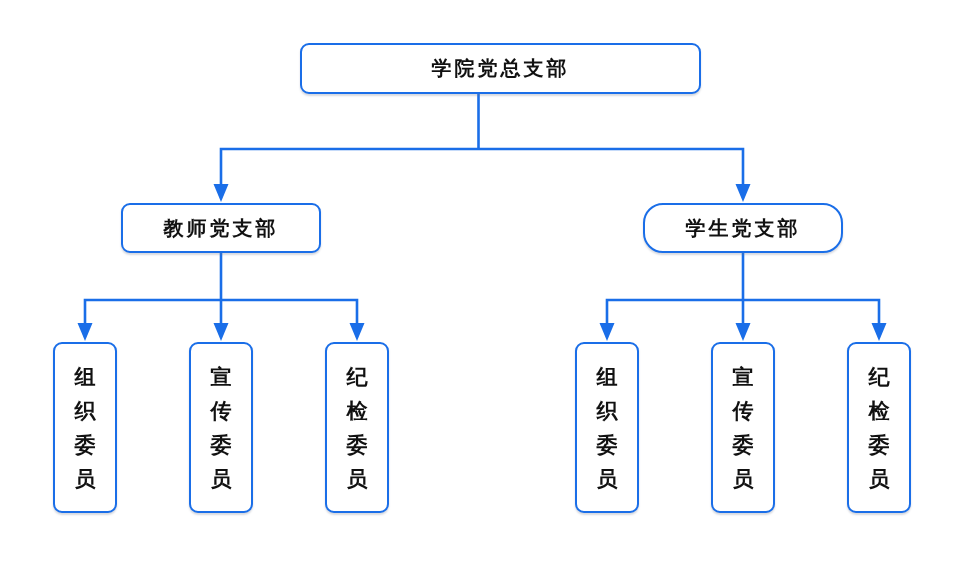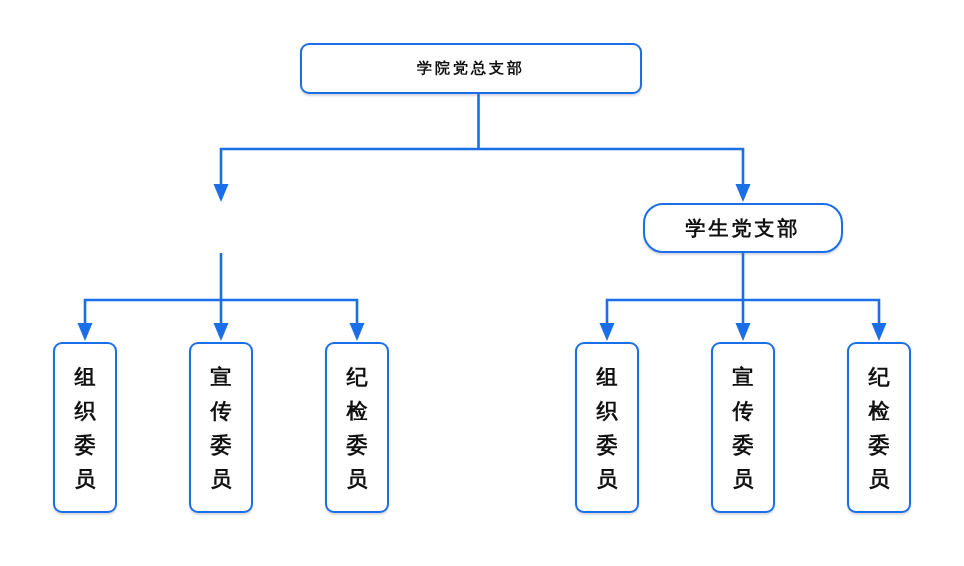--- a/index.html
+++ b/index.html
@@ -29,21 +29,21 @@
     position:absolute;
     border:2.6px solid var(--line);
     border-radius:9px;
     background:var(--bg);
     color:var(--text);
     display:flex;align-items:center;justify-content:center;
     font-weight:700;
     box-shadow:0 2px 2px rgba(110,120,140,0.28);
   }
   .node-root{
-    left:300px;top:43px;width:342px;height:51px;font-size:15px;letter-spacing:3px;
+    left:300px;top:43px;width:401px;height:51px;font-size:20px;letter-spacing:3px;
   }
   .node-branch{
     top:203px;width:200px;height:50px;font-size:20px;letter-spacing:3px;
   }
   .branch-0{left:121px;}
   .branch-1{left:643px;border-radius:20px;}
   .node-leaf{
     top:342px;width:64px;height:171px;font-size:21px;
     flex-direction:column;
   }
@@ -82,20 +82,23 @@
     <path d="M743,300 L743,325"></path>
     <polygon points="599.5,323 614.5,323 607,341"></polygon>
     <polygon points="735.5,323 750.5,323 743,341"></polygon>
     <polygon points="871.5,323 886.5,323 879,341"></polygon>
   </svg>
 
   <div class="node node-root">
     <span>学院党总支部</span>
   </div>
 
+  <div class="node node-branch branch-0">
+    <span>教师党支部</span>
+  </div>
 
   <div class="node node-branch branch-1">
     <span>学生党支部</span>
   </div>
 
   <div class="node node-leaf leaf-0-0">
     <span class="vtext">
         <span>组</span>
         <span>织</span>
         <span>委</span>

